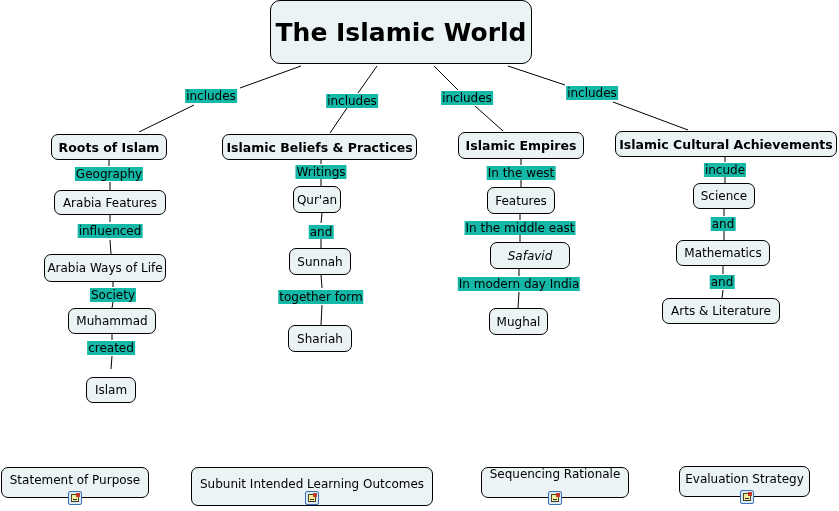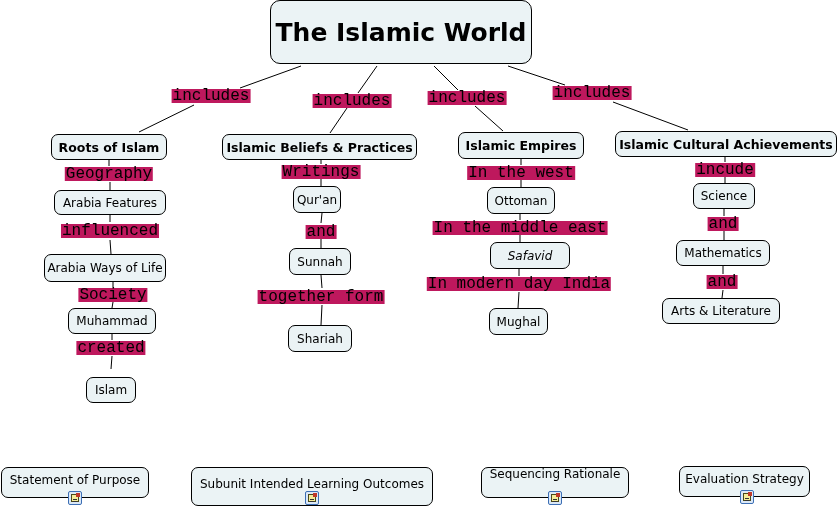--- a/index.html
+++ b/index.html
@@ -6,22 +6,22 @@
   body { width: 839px; height: 511px; position: relative; overflow: hidden;
          font-family: "DejaVu Sans", "Liberation Sans", sans-serif; color: #000; }
   #links { position: absolute; left: 0; top: 0; width: 839px; height: 511px; }
   #links line { stroke: #000; stroke-width: 1; }
   .node { position: absolute; box-sizing: border-box; background: #ebf3f5;
           border: 1px solid #000; border-radius: 7px; font-size: 12px;
           display: flex; align-items: center; justify-content: center;
           white-space: nowrap; cursor: pointer; }
   .node.bold { font-weight: bold; font-size: 12.5px; }
   .node.title { font-size: 25px; font-weight: bold; border-radius: 10px; }
-  .label { position: absolute; font-size: 16px; background: #be185d; white-space: nowrap;
-           transform: translate(-50%, -50%); padding: 0 1px; line-height: 14px; font-family: Liberation Mono, monospace; }
+  .label { position: absolute; font-size: 12px; background: #14b8a6; white-space: nowrap;
+           transform: translate(-50%, -50%); padding: 0 1px; line-height: 14px; }
   .doc-icon { position: absolute; width: 14px; height: 14px; box-sizing: border-box;
               border: 1px solid #3d6fb5; border-radius: 2px; background: #dbe8f7;
               transform: translate(-50%, -50%); cursor: pointer; }
   .doc-icon .pg { position: absolute; left: 2px; top: 2px; width: 8px; height: 8px;
                   background: #f5ec9a; border: 1px solid #4a4a1a; box-sizing: border-box; }
   .doc-icon .pic { position: absolute; right: 1px; top: 1px; width: 4px; height: 4px;
                    background: #c0392b; }
   .doc-icon .ln { position: absolute; left: 3px; height: 1px; width: 5px; background: #333; }
 </style>
 </head>
@@ -83,21 +83,21 @@
 
 <div class="node" style="left:54px; top:190px; width:112px; height:25px;">Arabia Features</div>
 <div class="node" style="left:44px; top:254px; width:122px; height:28px;">Arabia Ways of Life</div>
 <div class="node" style="left:68px; top:308px; width:88px; height:26px;">Muhammad</div>
 <div class="node" style="left:86px; top:369px; width:50px; height:26px;margin-top:8px;">Islam</div>
 
 <div class="node" style="left:293px; top:186px; width:48px; height:27px;">Qur'an</div>
 <div class="node" style="left:289px; top:248px; width:62px; height:27px;">Sunnah</div>
 <div class="node" style="left:288px; top:325px; width:64px; height:27px;">Shariah</div>
 
-<div class="node" style="left:487px; top:187px; width:68px; height:27px;">Ottoman</div>
+<div class="node" style="left:487px; top:187px; width:68px; height:27px;">Features</div>
 <div class="node" style="left:490px; top:242px; width:80px; height:27px;font-style:italic;">Safavid</div>
 <div class="node" style="left:489px; top:308px; width:59px; height:27px;">Mughal</div>
 
 <div class="node" style="left:693px; top:183px; width:62px; height:26px;">Science</div>
 <div class="node" style="left:676px; top:240px; width:94px; height:26px;">Mathematics</div>
 <div class="node" style="left:662px; top:298px; width:118px; height:26px;">Arts &amp; Literature</div>
 
 <div class="node" style="left:1px; top:467px; width:148px; height:31px; padding-bottom:5px;">Statement of Purpose</div>
 <div class="node" style="left:191px; top:467px; width:242px; height:39px; padding-bottom:5px;">Subunit Intended Learning Outcomes</div>
 <div class="node" style="left:481px; top:467px; width:148px; height:31px; padding-bottom:18px;">Sequencing Rationale</div>

